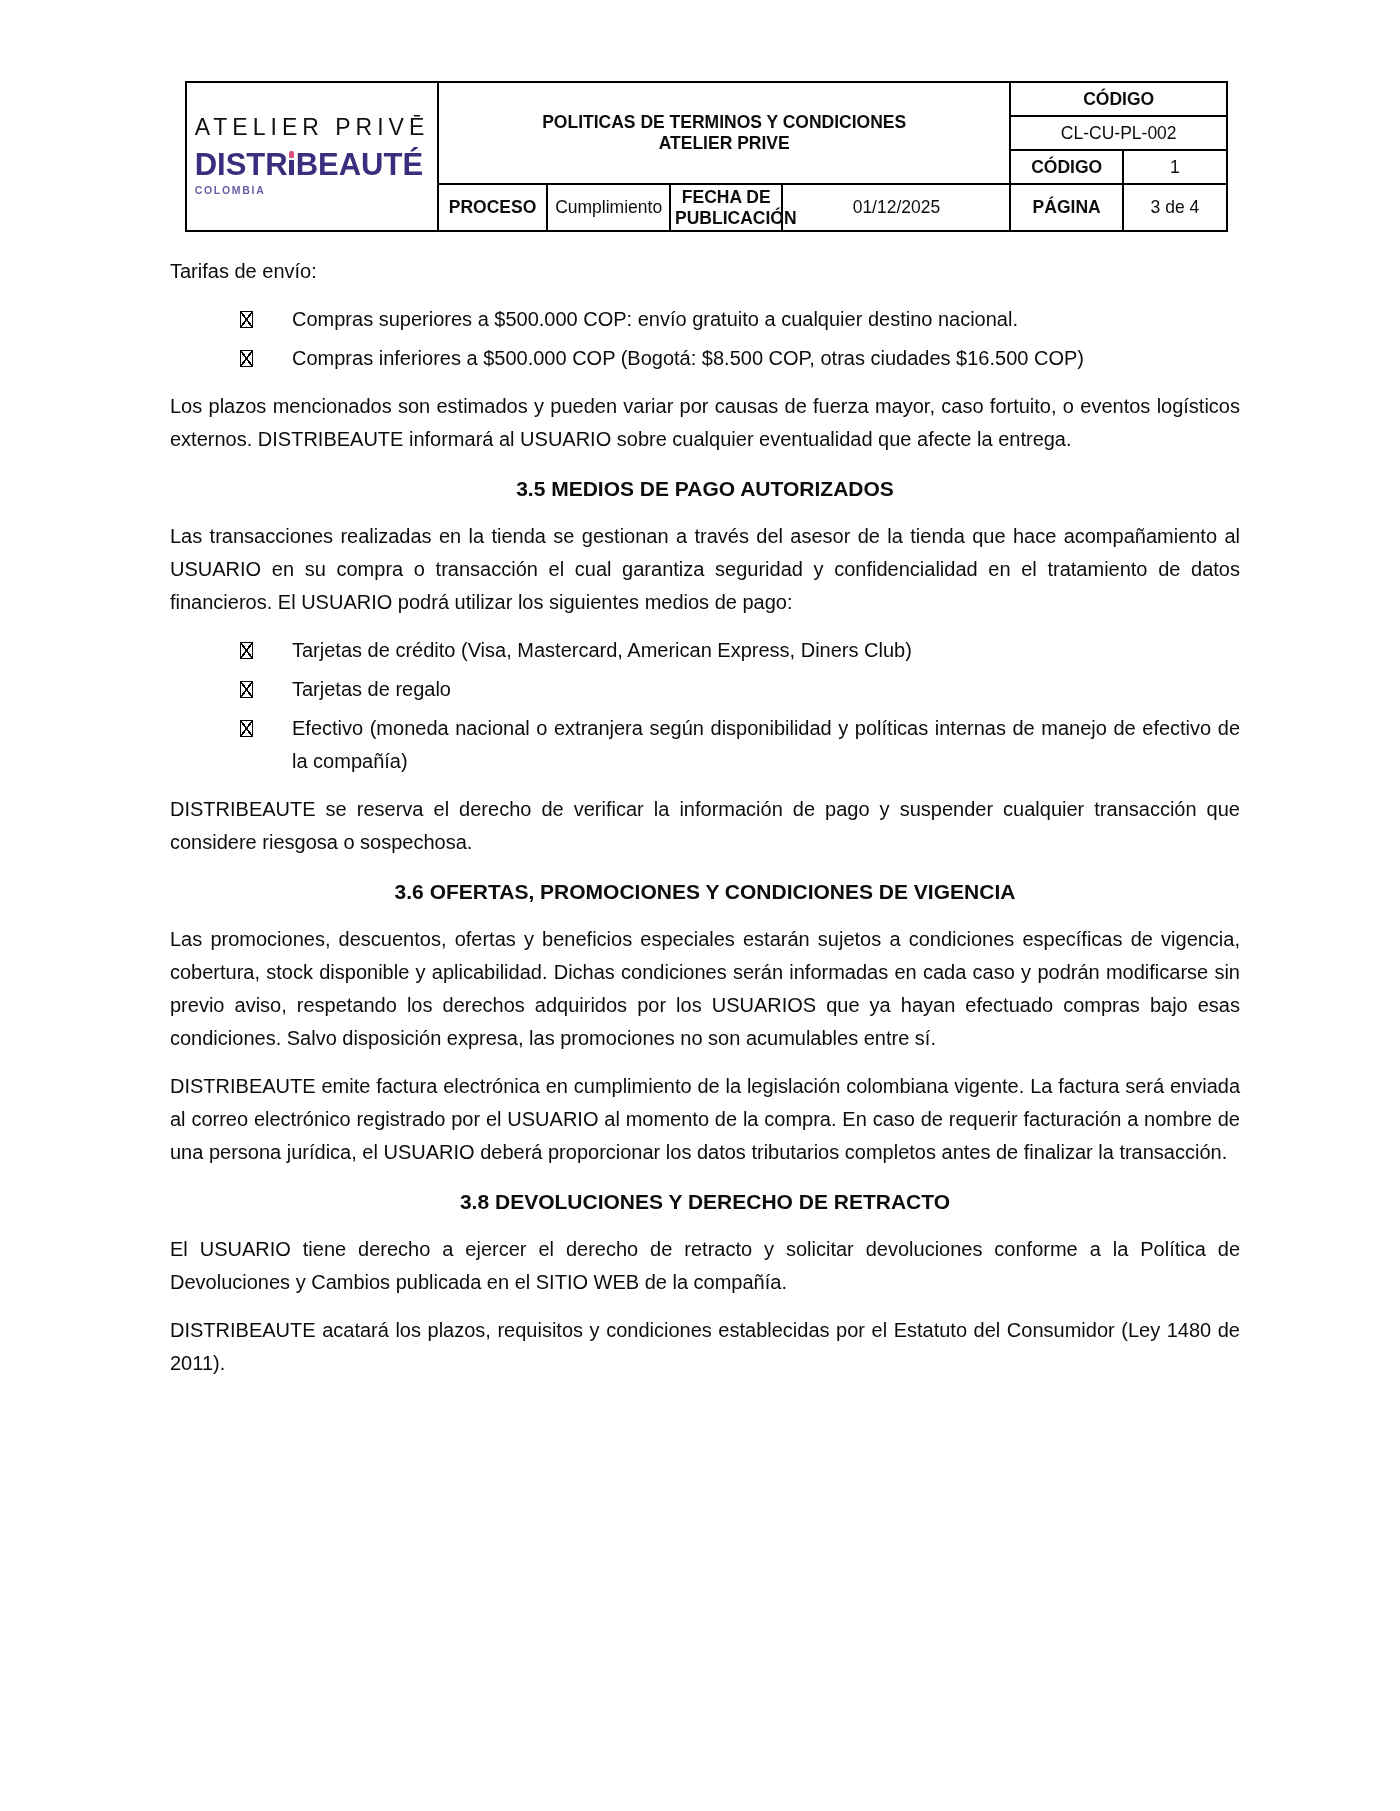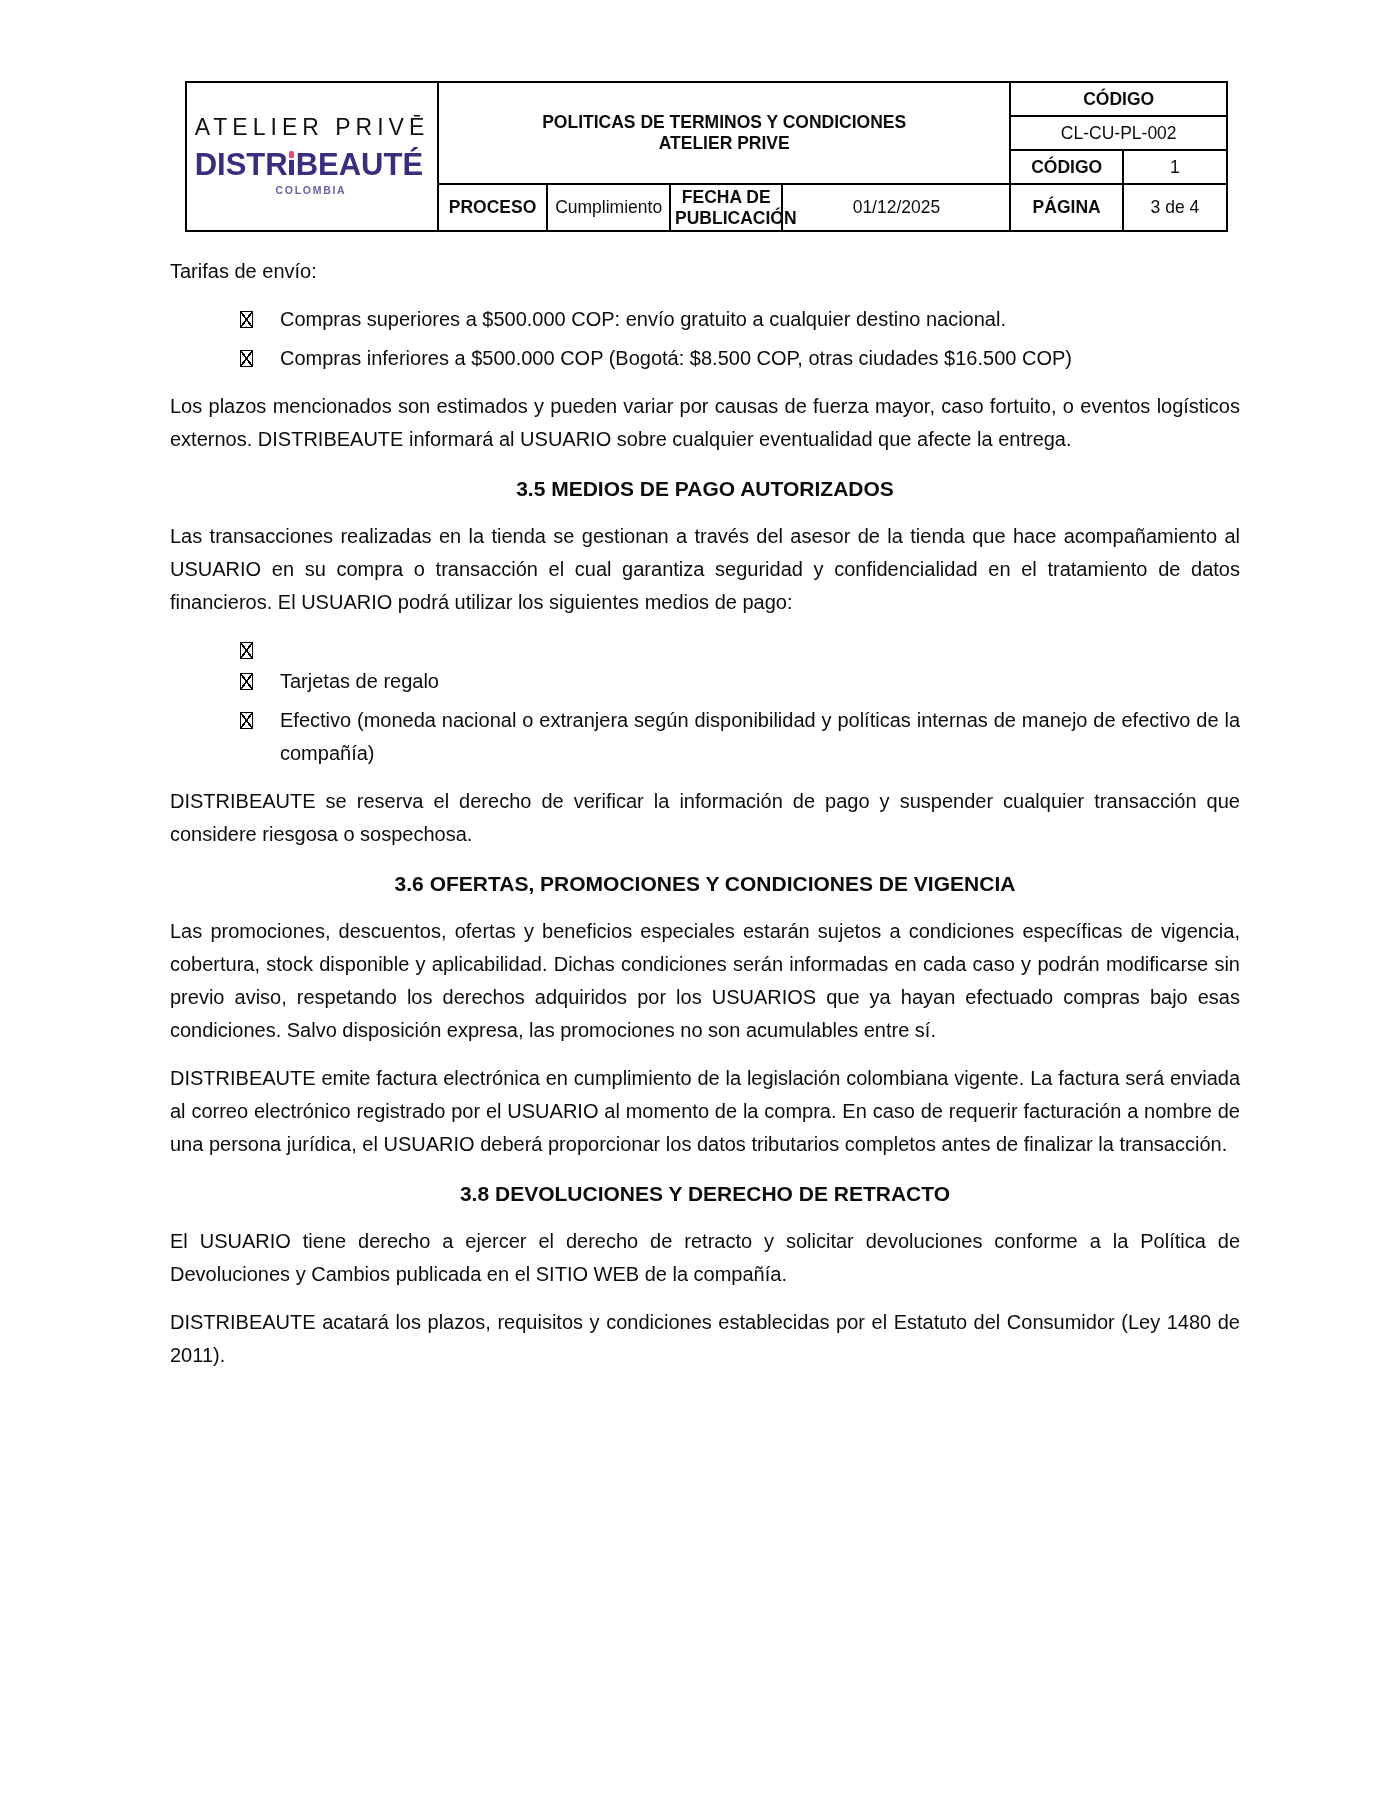--- a/index.html
+++ b/index.html
@@ -19,28 +19,28 @@
 
   
   td.logo-cell{padding:6px 2px;}
   .logo{display:inline-block;text-align:left;}
   .logo-l1{font-size:23px;letter-spacing:5px;font-weight:500;color:#101010;white-space:nowrap;}
   .logo-l2{font-size:31px;font-weight:700;color:#3a2e7e;line-height:1.05;margin-top:7px;white-space:nowrap;}
   .brand-i{position:relative;display:inline-block;width:8px;height:24px;vertical-align:baseline;}
   .brand-i .stem{position:absolute;left:1px;bottom:0;width:5px;height:15px;background:#3a2e7e;}
   .brand-i .dot{position:absolute;left:1px;bottom:17px;width:5px;height:7px;background:#d94f7e;border-radius:2px 2px 1px 1px;}
   .brand-i .hidden-i{position:absolute;width:0;height:0;overflow:hidden;font-size:0;}
-  .logo-l3{font-size:10.5px;letter-spacing:1.7px;color:#6a5fa5;font-weight:600;text-align:center;margin-top:3px;padding-right:2px;}
+  .logo-l3{font-size:10.5px;letter-spacing:1.7px;color:#6a5fa5;font-weight:600;text-align:left;margin-top:3px;padding-right:2px;}
 
   
   .doc-body{width:1070px;margin-top:23px;font-size:20px;line-height:33px;text-align:justify;}
   .doc-body p{margin:15px 0;}
   .doc-body h2{font-size:21px;font-weight:700;margin:16px 0 14px;text-align:center;}
   .ulist{margin:15px 0;}
-  .li{display:flex;padding-left:70px;margin:6px 0;}
+  .li{display:flex;padding-left:70px;margin:6px 0;gap:12px;}
   .li .li-text{flex:1;text-align:justify;}
   .tofu{flex:none;display:inline-block;box-sizing:border-box;width:13px;height:17px;
         border:1.6px solid #000;margin-top:8px;margin-right:27px;
         background-image:
           linear-gradient(to bottom right,transparent calc(50% - 0.9px),#000 calc(50% - 0.9px),#000 calc(50% + 0.9px),transparent calc(50% + 0.9px)),
           linear-gradient(to bottom left,transparent calc(50% - 0.9px),#000 calc(50% - 0.9px),#000 calc(50% + 0.9px),transparent calc(50% + 0.9px));}
 </style>
 </head>
 <body>
 
@@ -105,20 +105,21 @@
     </div>
 
     <p>Los plazos mencionados son estimados y pueden variar por causas de fuerza mayor, caso fortuito, o eventos logísticos externos. DISTRIBEAUTE informará al USUARIO sobre cualquier eventualidad que afecte la entrega.</p>
 
     <h2>3.5 MEDIOS DE PAGO AUTORIZADOS</h2>
     <p>Las transacciones realizadas en la tienda se gestionan a través del asesor de la tienda que hace acompañamiento al USUARIO en su compra o transacción el cual garantiza seguridad y confidencialidad en el tratamiento de datos financieros. El USUARIO podrá utilizar los siguientes medios de pago:</p>
 
     <div class="ulist">
       <div class="li">
         <span class="tofu"></span>
+        <span class="li-text">Tarjetas de crédito (Visa, Mastercard, American Express, Diners Club)</span>
       </div>
       <div class="li">
         <span class="tofu"></span>
         <span class="li-text">Tarjetas de regalo</span>
       </div>
       <div class="li">
         <span class="tofu"></span>
         <span class="li-text">Efectivo (moneda nacional o extranjera según disponibilidad y políticas internas de manejo de efectivo de la compañía)</span>
       </div>
     </div>

